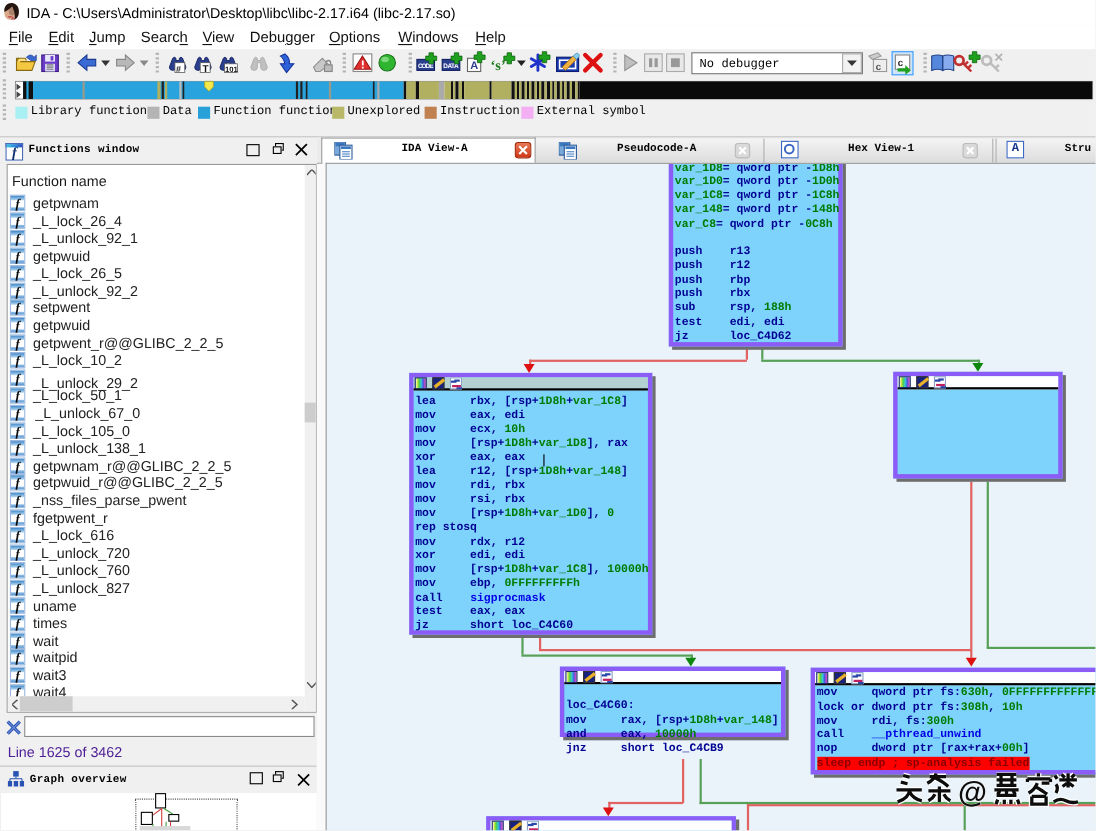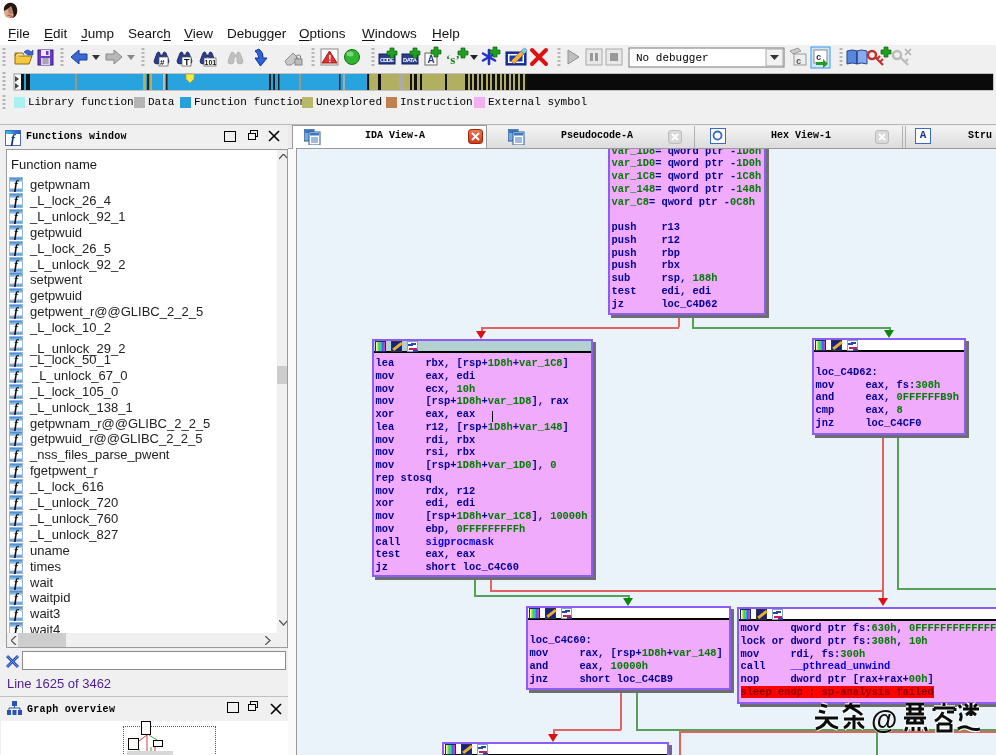--- a/index.html
+++ b/index.html
@@ -1,20 +1,20 @@
 <!DOCTYPE html>
 <html><head><meta charset="utf-8">
 <style>
 *{box-sizing:border-box;margin:0;padding:0}
 html,body{width:996px;height:755px;overflow:hidden;font-family:"Liberation Sans",sans-serif;background:#f0f0f0;position:relative}
 .a{position:absolute}
 .code{font-family:"Liberation Mono",monospace;font-weight:bold;font-size:10.4px;line-height:12.75px;white-space:pre;color:#000092;letter-spacing:0}
 .g{color:#007c00}
 .bb{color:#0000e6}
-.nd{position:absolute;background:#f0abfc;border:2px solid #8b5cf6;box-shadow:3px 3px 0 #6e6e6e}
+.nd{position:absolute;background:#7dd3fc;border:4px solid #8b5cf6;box-shadow:3px 3px 0 #6e6e6e}
 .nt{height:12px;border-bottom:2px solid #000;padding:0;white-space:nowrap}
 .bi{display:inline-block;width:11px;height:11px;margin:0 4px 0 1px;vertical-align:top;position:relative}
 .i1{background:linear-gradient(90deg,#ffffff 0%,#d8e840 14%,#48d048 34%,#38c8d8 54%,#4858e0 74%,#c848c8 92%);border:1px solid #1a2a6a}
 .i2{background:#16227e;border:1px solid #333}
 .i2:after{content:"";position:absolute;left:0;top:3px;width:11px;height:3px;background:#e8b028;transform:rotate(-38deg)}
 .i3{background:#fff;border:1px solid #8aa0c8}
 .i3:before{content:"";position:absolute;right:1px;top:1px;width:5px;height:2px;background:#2848a8;box-shadow:-3px 1px 0 #2848a8,2px 7px 0 #2848a8}
 .i3:after{content:"";position:absolute;left:1px;top:5.5px;width:8px;height:2.5px;background:#c02060}
 .eh,.ev{position:absolute}
 .red{background:#e26262}
@@ -28,20 +28,21 @@
 <body>
 
 <div class="a" style="left:0;top:0;width:996px;height:22px;background:#fff">
   <svg class="a" style="left:2px;top:2px" width="17" height="17" viewBox="0 0 17 17">
     <ellipse cx="7" cy="10" rx="5" ry="6" fill="#d9a98a"></ellipse>
     <path d="M2 9 C1 3 6 0 10 1 C14 2 16 6 15 11 C14 15 12 15 11 16 C12 11 11 8 9 4 C7 6 4 8 2 9 Z" fill="#241510"></path>
     <ellipse cx="9" cy="8" rx="3" ry="4" fill="#241510" opacity="0.25"></ellipse>
     <path d="M5 13 C6 12.5 8 12.5 9 13 C8 14.5 6 14.5 5 13 Z" fill="#c05050"></path>
     <path d="M9 13 C11 14 12 15 12 16 L8 16 Z" fill="#b03838" opacity="0.7"></path>
   </svg>
+  <div class="a" style="left:24px;top:4px;font-size:13px;color:#000">IDA - C:\Users\Administrator\Desktop\libc\libc-2.17.i64 (libc-2.17.so)</div>
 </div>
 
 <div class="a" style="left:0;top:22px;width:996px;height:23px;background:#fff;font-size:13.5px;color:#111">
   <span class="a" style="left:8px;top:4px"><u>F</u>ile</span>
   <span class="a" style="left:44px;top:4px"><u>E</u>dit</span>
   <span class="a" style="left:81px;top:4px"><u>J</u>ump</span>
   <span class="a" style="left:128px;top:4px">Searc<u>h</u></span>
   <span class="a" style="left:184px;top:4px"><u>V</u>iew</span>
   <span class="a" style="left:227px;top:4px">Debu<u>gg</u>er</span>
   <span class="a" style="left:299px;top:4px"><u>O</u>ptions</span>
@@ -568,29 +569,23 @@
 mov     [rsp+<span class="g">1D8h</span>+<span class="g">var_1C8</span>], <span class="g">10000h</span>
 mov     ebp, <span class="g">0FFFFFFFFFh</span>
 call    <span class="bb">sigprocmask</span>
 test    eax, eax
 jz      short loc_C4C60</div>
     <div class="a" style="left:118px;top:70px;width:1px;height:11px;background:#000"></div>
   </div>
 
   <div class="nd" style="left:515px;top:189px;width:154px;height:97px">
     <div class="nt" style="background:#fff"><span class="bi i1"></span><span class="bi i2"></span><span class="bi i3"></span></div>
-    <div class="code" style="margin:1px 0 0 1.5px">
-loc_C4D62:
-mov     eax, fs:<span class="g">308h</span>
-and     eax, <span class="g">0FFFFFFB9h</span>
-cmp     eax, <span class="g">8</span>
-jnz     loc_C4CF0</div>
-  </div>
-
-  <div class="nd" style="left:229px;top:457px;width:205px;height:84px">
+  </div>
+
+  <div class="nd" style="left:212px;top:457px;width:205px;height:64px">
     <div class="nt" style="background:#fff"><span class="bi i1"></span><span class="bi i2"></span><span class="bi i3"></span></div>
     <div class="code" style="margin:1.5px 0 0 1.5px">
 loc_C4C60:
 mov     rax, [rsp+<span class="g">1D8h</span>+<span class="g">var_148</span>]
 and     eax, <span class="g">10000h</span>
 jnz     short loc_C4CB9</div>
   </div>
 
   <div class="nd" style="left:440px;top:458px;width:300px;height:97px">
     <div class="nt" style="background:#fff"><span class="bi i1"></span><span class="bi i2"></span><span class="bi i3"></span></div>

